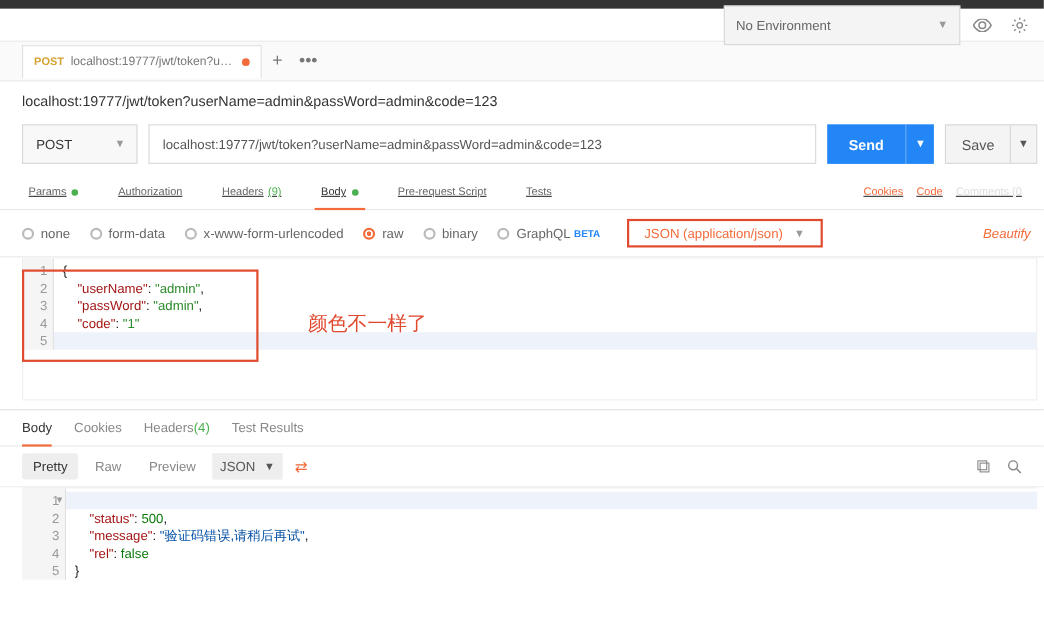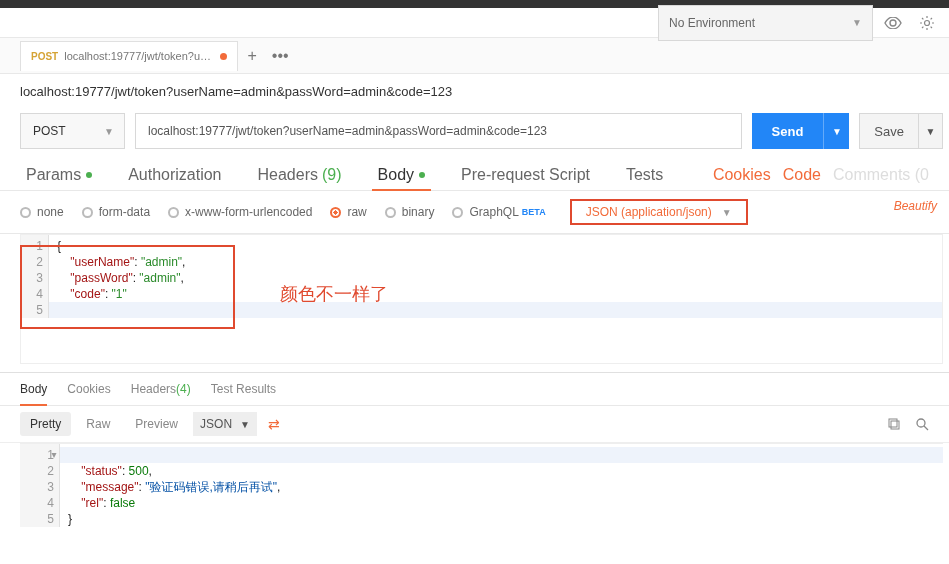--- a/index.html
+++ b/index.html
@@ -19,30 +19,30 @@
 .reqrow { display:flex; align-items:center; gap:10px; padding:10px 6px 10px 20px; }
 .method-dd { width:105px; height:36px; border:1px solid #d8d8d8; background:#f8f8f8; display:flex; align-items:center; padding:0 12px; font-size:12px; color:#333; position:relative; }
 .method-dd .caret { position:absolute; right:10px; color:#999; font-size:10px; }
 .url-input { flex:1; height:36px; border:1px solid #d8d8d8; padding:0 12px; font-size:12px; color:#555; }
 .send-btn { height:36px; background:#2286f7; color:#fff; display:flex; align-items:center; }
 .send-btn .lbl { padding:0 20px; font-weight:600; font-size:13px; }
 .send-btn .dd { width:26px; display:flex; align-items:center; justify-content:center; border-left:1px solid rgba(255,255,255,.3); height:100%; font-size:10px; }
 .save-btn { height:36px; background:#f4f4f4; border:1px solid #d8d8d8; color:#555; display:flex; align-items:center; }
 .save-btn .lbl { padding:0 14px; font-size:13px; }
 .save-btn .dd { width:24px; display:flex; align-items:center; justify-content:center; border-left:1px solid #d8d8d8; height:100%; font-size:10px; }
-.subtabs { display:flex; align-items:center; padding:0 20px; height:32px; border-bottom:1px solid #e8e8e8; font-size:16px; }
+.subtabs { display:flex; align-items:center; padding:0 20px; height:32px; border-bottom:1px solid #e8e8e8; font-size:10px;text-decoration:underline; }
 .subtab { padding:0 6px; margin-right:24px; color:#666; height:100%; display:flex; align-items:center; cursor:pointer; position:relative; }
 .subtab.active { color:#333; }
 .subtab.active::after { content:""; position:absolute; left:0; right:0; bottom:-1px; height:2px; background:#f26b3a; }
 .subtab .num { color:#4caf50; margin-left:4px; }
 .dot-i { width:6px; height:6px; border-radius:50%; background:#4caf50; margin-left:5px; }
 .subtabs .right { margin-left:auto; display:flex; gap:12px; }
 .subtabs .right a { color:#f26b3a; }
 .subtabs .right a.dis { color:#ddd; }
-.bodytype { display:flex; padding:8px 20px; border-bottom:1px solid #e8e8e8; font-size:12px; position:relative; }
+.bodytype { display:flex; align-items:center; padding:8px 20px; border-bottom:1px solid #e8e8e8; font-size:12px; position:relative; }
 .radio-item { display:flex; align-items:center; margin-right:18px; color:#666; cursor:pointer; }
 .radio { width:11px; height:11px; border-radius:50%; border:2px solid #bbb; margin-right:6px; }
 .radio.on { border-color:#f26b3a; background:radial-gradient(circle,#f26b3a 40%,transparent 45%); }
 .beta { color:#2286f7; font-size:9px; font-weight:600; margin-left:3px; }
 .ctype { color:#f26b3a; padding:4px 14px; border:2px solid #e04a2f; margin-left:6px; display:flex; align-items:center; cursor:pointer; }
 .ctype .caret { margin-left:10px; font-size:10px; color:#999; }
 .beautify { position:absolute; right:12px; color:#f26b3a; cursor:pointer;font-style:italic; }
 .editor { position:relative; border:1px solid #eee; margin:0 6px 0 20px; height:130px; background:#fff; font-family:Consolas,Monaco,monospace; font-size:12px; }
 .gutter { position:absolute; left:0; top:0; width:28px; background:#f5f5f5; border-right:1px solid #e0e0e0; text-align:right; color:#999; padding:3px 5px 0 0; line-height:16px; }
 .code { padding:3px 0 0 36px; line-height:16px; color:#222; white-space:pre; }

